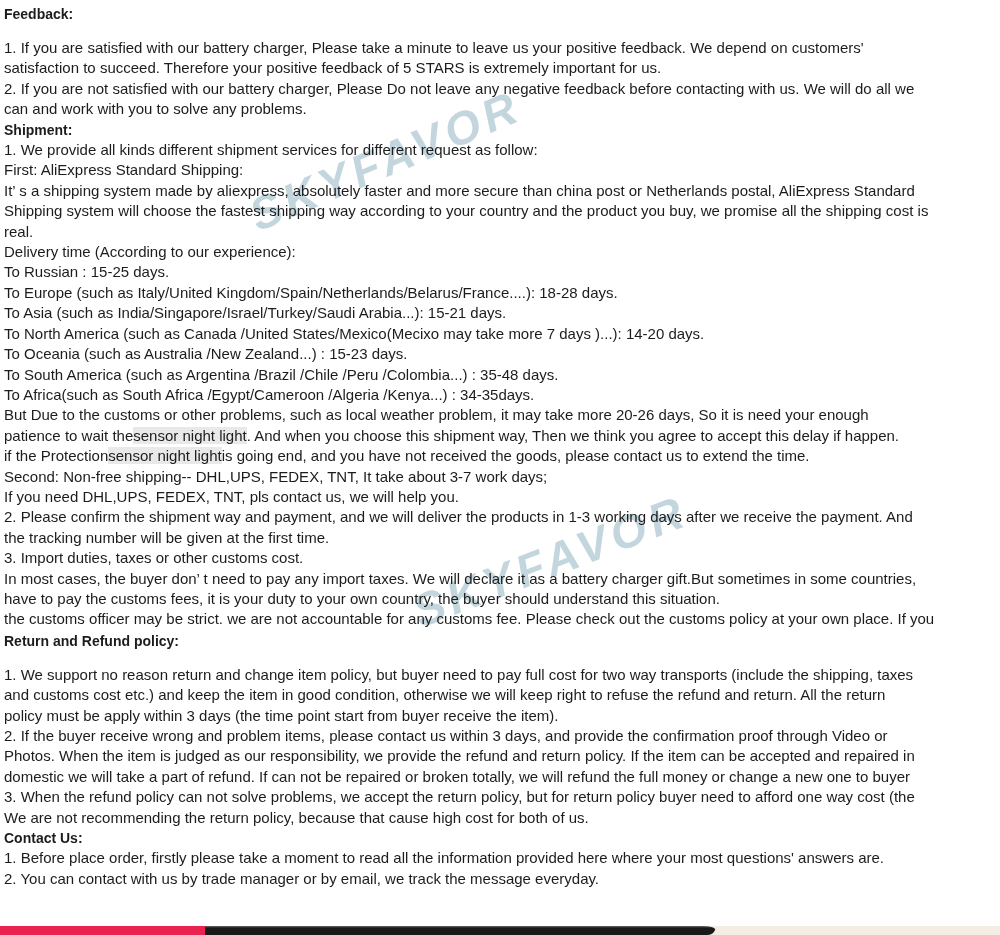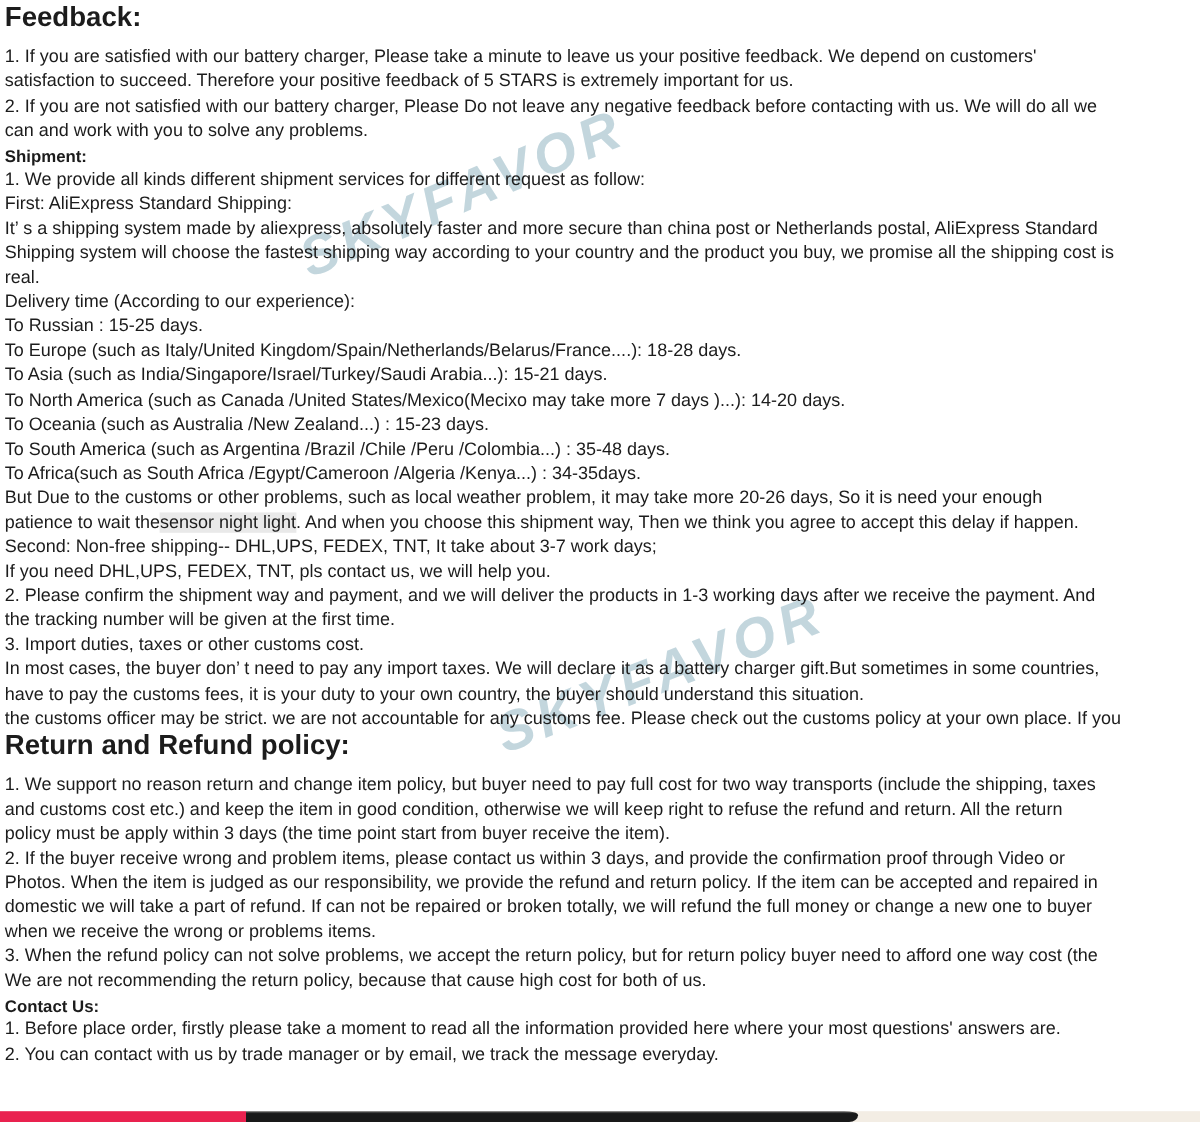--- a/index.html
+++ b/index.html
@@ -16,21 +16,21 @@
     width:1000px;height:935px;
     overflow:hidden;
   }
   #policy-text{
     position:relative;
     padding:3px 0 0 4px;
     z-index:2;
   }
   .ln{white-space:nowrap;}
   .p{font-size:15px;line-height:20.4px;}
-  .h1{font-size:23px;line-height:23px;font-weight:bold;}
+  .h1{font-size:14px;line-height:23px;font-weight:bold;}
   .h2{font-size:14px;line-height:20.4px;font-weight:bold;}
   .gap{height:12px;line-height:12px;font-size:8px;}
   .b{font-weight:normal;}
   .hl{background:#e9e9e9;margin-top:20px;}
   .watermark{
     position:absolute;
     font-weight:bold;
     font-style:italic;
     font-size:46px;
     letter-spacing:5px;
@@ -89,37 +89,37 @@
       <div class="ln p">Delivery time (According to our experience):</div>
       <div class="ln p">To Russian : 15-25 days.</div>
       <div class="ln p">To Europe (such as Italy/United Kingdom/Spain/Netherlands/Belarus/France....): 18-28 days.</div>
       <div class="ln p">To Asia (such as India/Singapore/Israel/Turkey/Saudi Arabia...): 15-21 days.</div>
       <div class="ln p">To North America (such as Canada /United States/Mexico(Mecixo may take more 7 days )...): 14-20 days.</div>
       <div class="ln p">To Oceania (such as Australia /New Zealand...) : 15-23 days.</div>
       <div class="ln p">To South America (such as Argentina /Brazil /Chile /Peru /Colombia...) : 35-48 days.</div>
       <div class="ln p">To Africa(such as South Africa /Egypt/Cameroon /Algeria /Kenya...) : 34-35days.</div>
       <div class="ln p">But Due to the customs or other problems, such as local weather problem, it may take more 20-26 days, So it is need your enough</div>
       <div class="ln p"><span>patience to wait the</span><span class="hl">sensor night light</span><span>. And when you choose this shipment way, Then we think you agree to accept this delay if happen.</span></div>
+      <div class="ln p"><span>if the Protection</span><span class="hl">sensor night light</span><span>is going end, and you have not received the goods, please contact us to extend the time.</span></div>
       <div class="ln p">Second: Non-free shipping-- DHL,UPS, FEDEX, TNT, It take about 3-7 work days;</div>
       <div class="ln p">If you need DHL,UPS, FEDEX, TNT, pls contact us, we will help you.</div>
       <div class="ln p">2. Please confirm the shipment way and payment, and we will deliver the products in 1-3 working days after we receive the payment. And</div>
       <div class="ln p">the tracking number will be given at the first time.</div>
       <div class="ln p">3. Import duties, taxes or other customs cost.</div>
       <div class="ln p">In most cases, the buyer don’ t need to pay any import taxes. We will declare it as a battery charger gift.But sometimes in some countries,</div>
       <div class="ln p">have to pay the customs fees, it is your duty to your own country, the buyer should understand this situation.</div>
       <div class="ln p">the customs officer may be strict. we are not accountable for any customs fee. Please check out the customs policy at your own place. If you</div>
       <div class="ln h1">Return and Refund policy:</div>
       <div class="ln gap">&nbsp;</div>
       <div class="ln p">1. We support no reason return and change item policy, but buyer need to pay full cost for two way transports (include the shipping, taxes</div>
       <div class="ln p">and customs cost etc.) and keep the item in good condition, otherwise we will keep right to refuse the refund and return. All the return</div>
       <div class="ln p">policy must be apply within 3 days (the time point start from buyer receive the item).</div>
       <div class="ln p">2. If the buyer receive wrong and problem items, please contact us within 3 days, and provide the confirmation proof through Video or</div>
       <div class="ln p">Photos. When the item is judged as our responsibility, we provide the refund and return policy. If the item can be accepted and repaired in</div>
       <div class="ln p">domestic we will take a part of refund. If can not be repaired or broken totally, we will refund the full money or change a new one to buyer</div>
-      <div class="ln p">when we receive the wrong or problems items.</div>
       <div class="ln p">3. When the refund policy can not solve problems, we accept the return policy, but for return policy buyer need to afford one way cost (the</div>
       <div class="ln p">We are not recommending the return policy, because that cause high cost for both of us.</div>
       <div class="ln h2">Contact Us:</div>
       <div class="ln p b">1. Before place order, firstly please take a moment to read all the information provided here where your most questions' answers are.</div>
       <div class="ln p b">2. You can contact with us by trade manager or by email, we track the message everyday.</div>
     </div>
 
   <div id="footer-bar">
     <div class="seg pink" style="background: rgb(233, 34, 79);"></div>
     <div class="seg cream" style="background: rgb(243, 237, 228);"></div>

